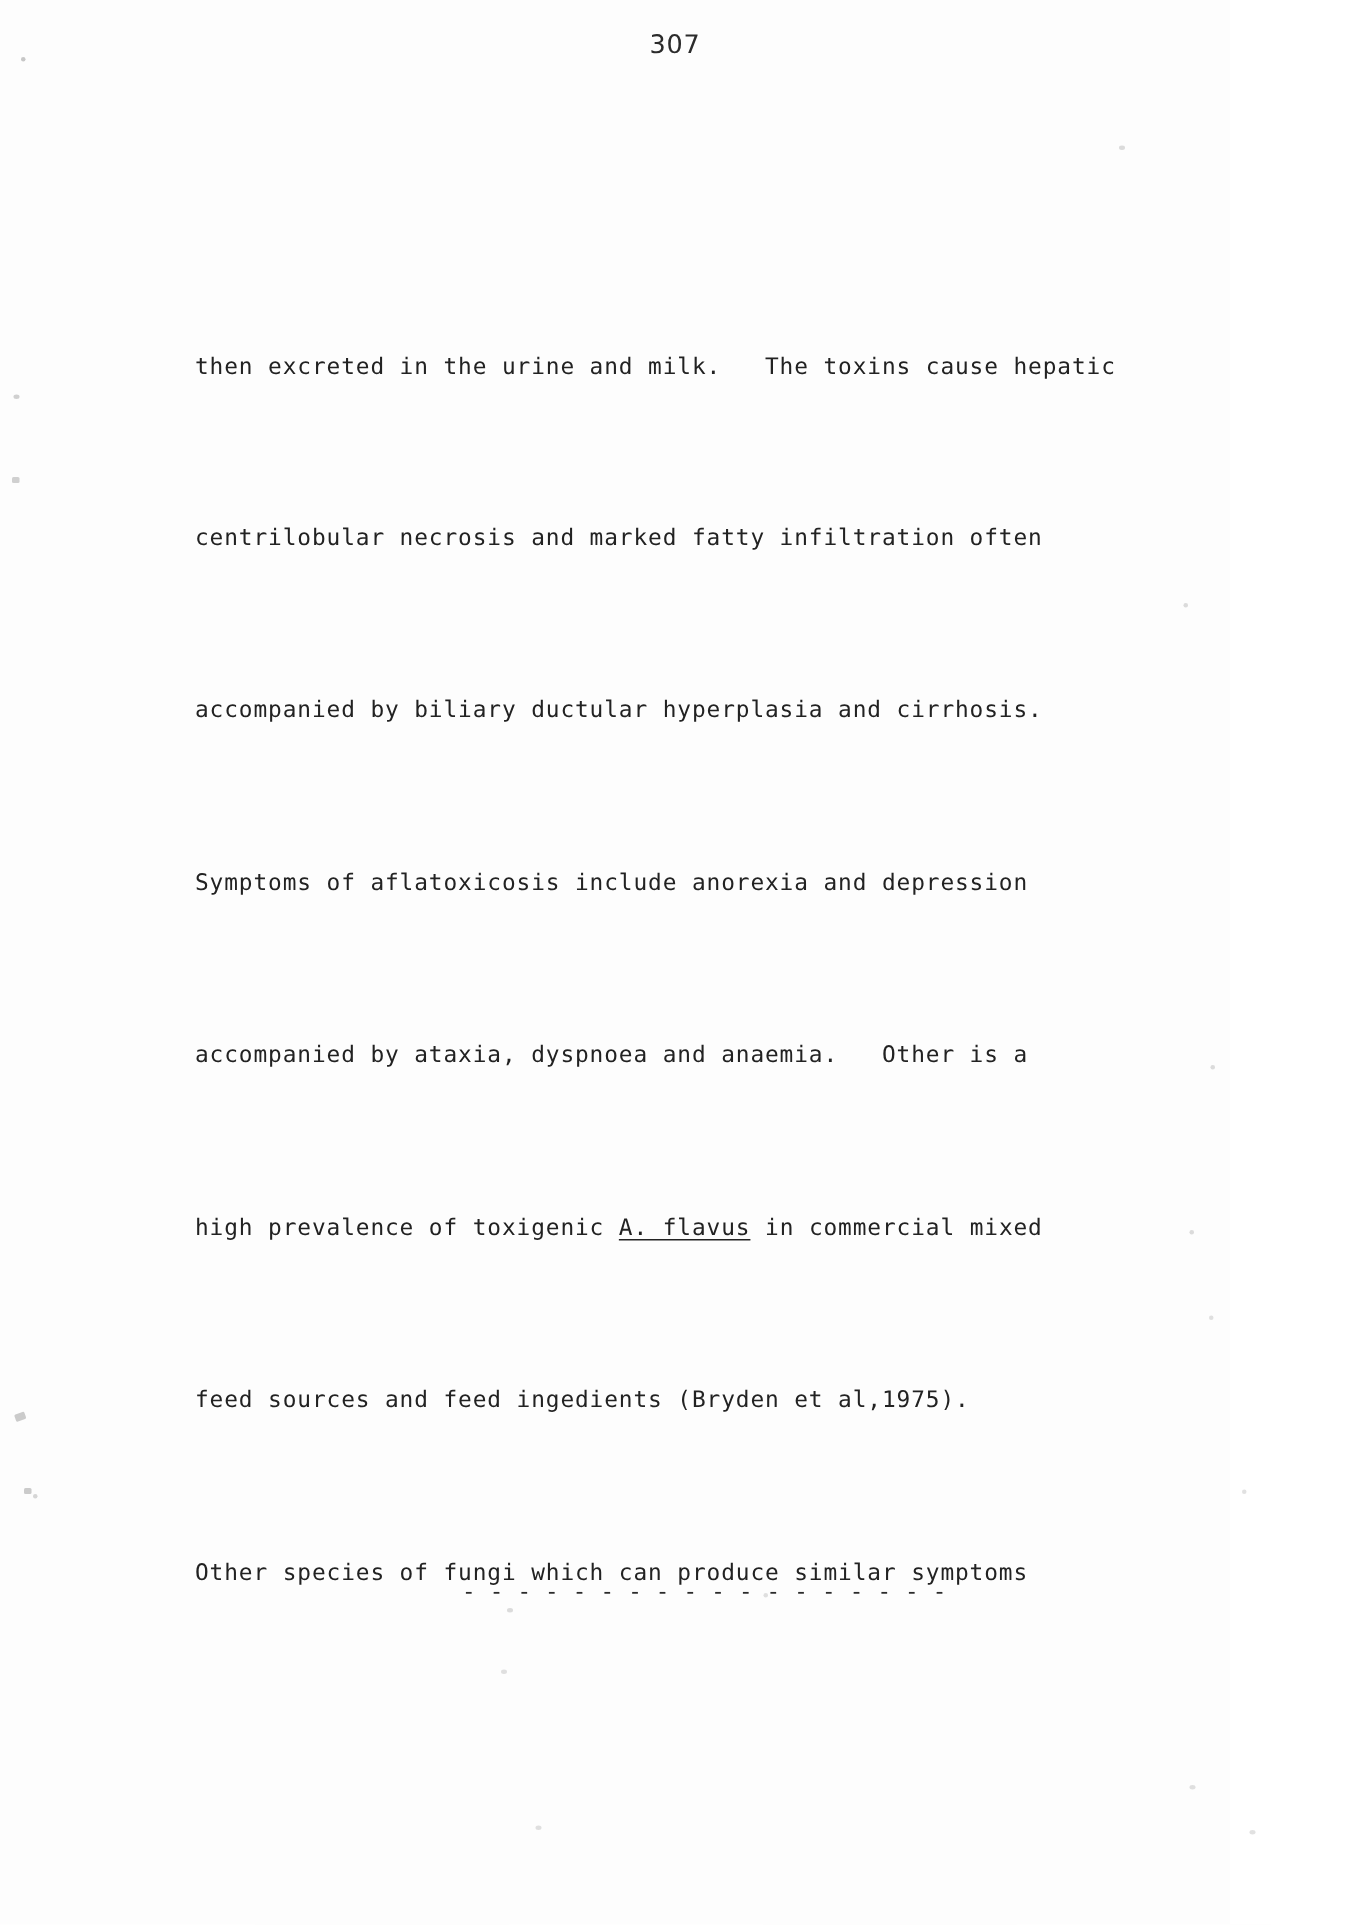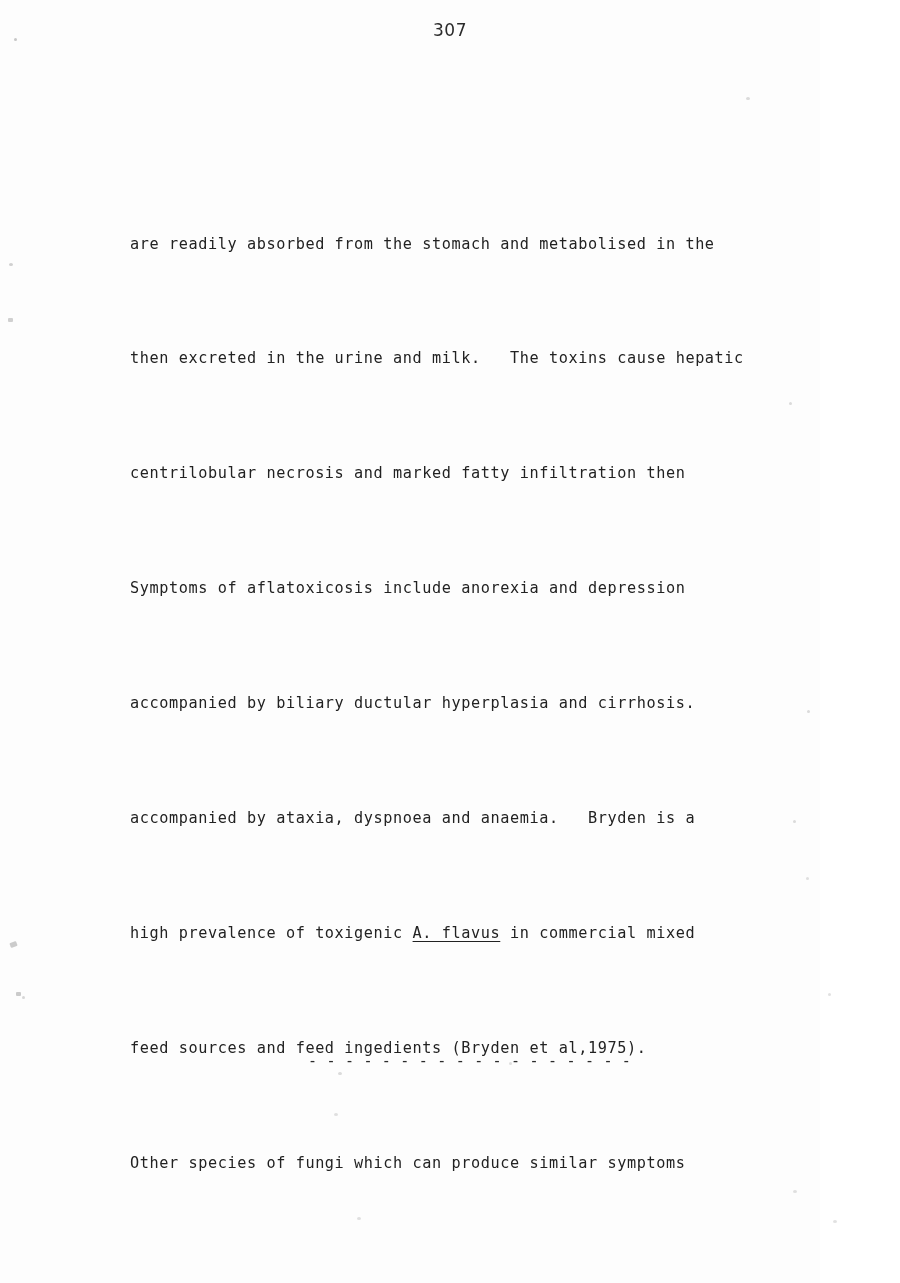--- a/index.html
+++ b/index.html
@@ -89,26 +89,25 @@
   .speck.s18{ left: 334px; top: 1113px; width: 4px; height: 3px; border-radius: 50%; opacity: .3; }
 </style>
 </head>
 <body>
 
 <div class="page">
 
   <div class="page-number">307</div>
 
   <div class="body-text">
-    <span class="line">are readily absorbed from the stomach and metabolised in the</span>
     <span class="line">then excreted in the urine and milk.   The toxins cause hepatic</span>
-    <span class="line">centrilobular necrosis and marked fatty infiltration then</span>
+    <span class="line">centrilobular necrosis and marked fatty infiltration often</span>
+    <span class="line">accompanied by biliary ductular hyperplasia and cirrhosis.</span>
     <span class="line">Symptoms of aflatoxicosis include anorexia and depression</span>
-    <span class="line">accompanied by biliary ductular hyperplasia and cirrhosis.</span>
-    <span class="line">accompanied by ataxia, dyspnoea and anaemia.   Bryden is a</span>
+    <span class="line">accompanied by ataxia, dyspnoea and anaemia.   Other is a</span>
     <span class="line"><span>high prevalence of toxigenic </span><u>A. flavus</u><span> in commercial mixed</span></span>
     <span class="line">feed sources and feed ingedients (Bryden et al,1975).</span>
     <span class="line">Other species of fungi which can produce similar symptoms</span>
     
     
     
     
     
     
     

